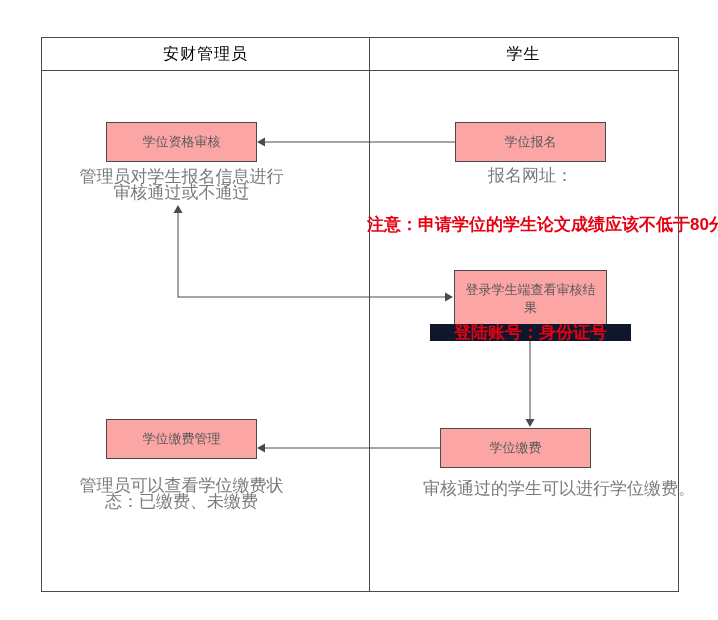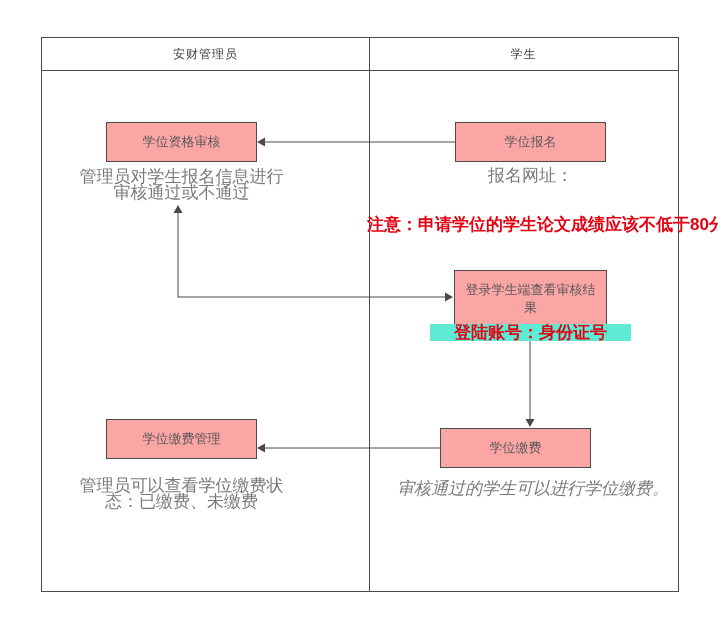--- a/index.html
+++ b/index.html
@@ -14,21 +14,21 @@
   .frame {
     position:absolute; left:41px; top:37px; width:638px; height:555px;
     border:1px solid #4a4a4a; background:#ffffff;
   }
   .frame-header {
     position:absolute; left:0; top:0; width:100%; height:33px;
     border-bottom:1px solid #4a4a4a; display:flex;
   }
   .hcell {
     display:flex; align-items:center; justify-content:center;
-    font-size:12px; color:#404040; letter-spacing:1px;
+    font-size:16px; color:#000000; letter-spacing:1px;
   }
   .hcell.admin { width:327px; }
   .hcell.student { flex:1; }
   .vdivider {
     position:absolute; left:327px; top:0; width:1px; height:100%;
     background:#4a4a4a;
   }
   .svg-overlay {
     position:absolute; left:0; top:0; width:718px; height:620px;
     pointer-events:none;
@@ -43,25 +43,25 @@
   .node-signup   { left:455px; top:122px; width:151px; height:40px; }
   .node-login    { left:454px; top:270px; width:153px; height:58px; }
   .node-paymgmt  { left:106px; top:411px; width:151px; height:40px;margin-top:8px; }
   .node-pay      { left:440px; top:428px; width:151px; height:40px; }
   .note {
     position:absolute; font-size:17px; color:#7a7a7a;
     text-align:center; line-height:16px;
   }
   .note-review   { left:75px;  top:169px; width:213px; }
   .note-paymgmt  { left:75px;  top:478px; width:213px; }
-  .note-pay      { left:397px; top:481px; width:231px; white-space:nowrap;font-style:italic; }
+  .note-pay      { left:423px; top:481px; width:231px; white-space:nowrap; }
   .note-signup   { left:380px; top:168px; width:301px; }
   .note-signup .url { word-break:break-all; }
   .note-warning  { left:367px; top:217px; width:327px; white-space:nowrap; }
-  .note-login    { left:430px; top:324px; width:201px; background:#5eead4; line-height:17px; }
+  .note-login    { left:430px; top:324px; width:201px; background:#0f172a; line-height:17px; }
   .red { color:#e60012; font-weight:bold; }
 </style>
 </head>
 <body>
 
 <div class="frame">
   <div class="frame-header">
     <div class="hcell admin">安财管理员</div>
     <div class="hcell student">学生</div>
   </div>

